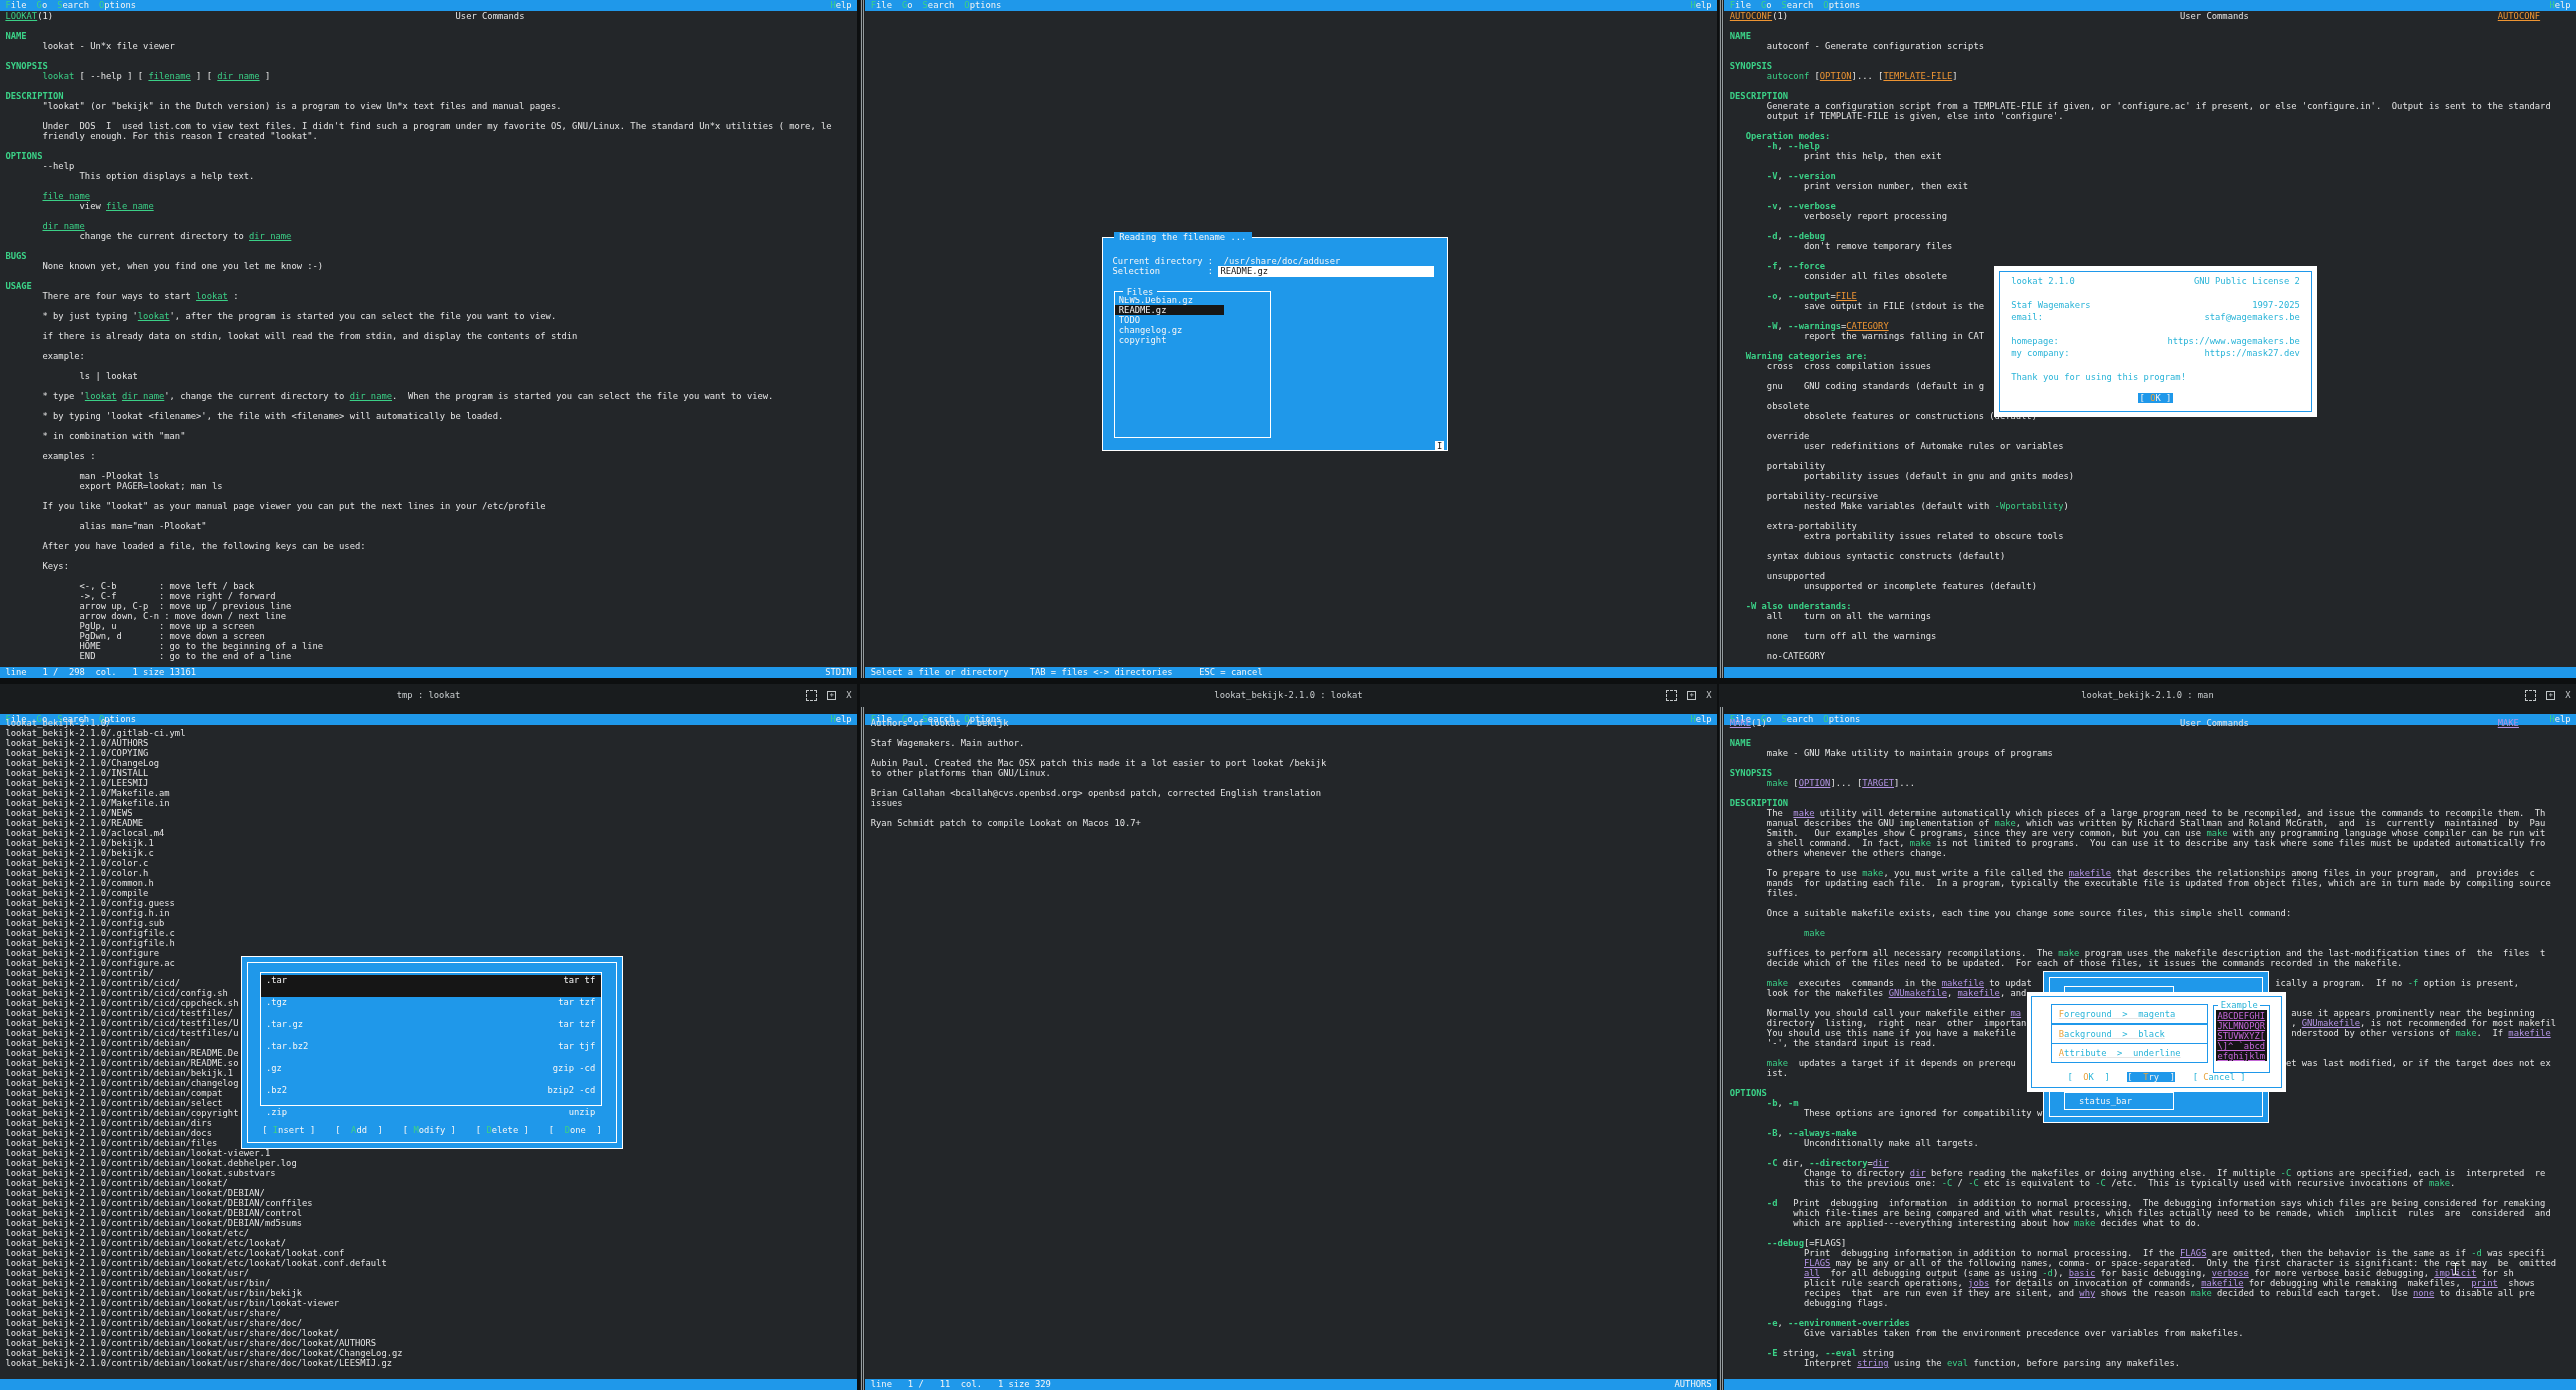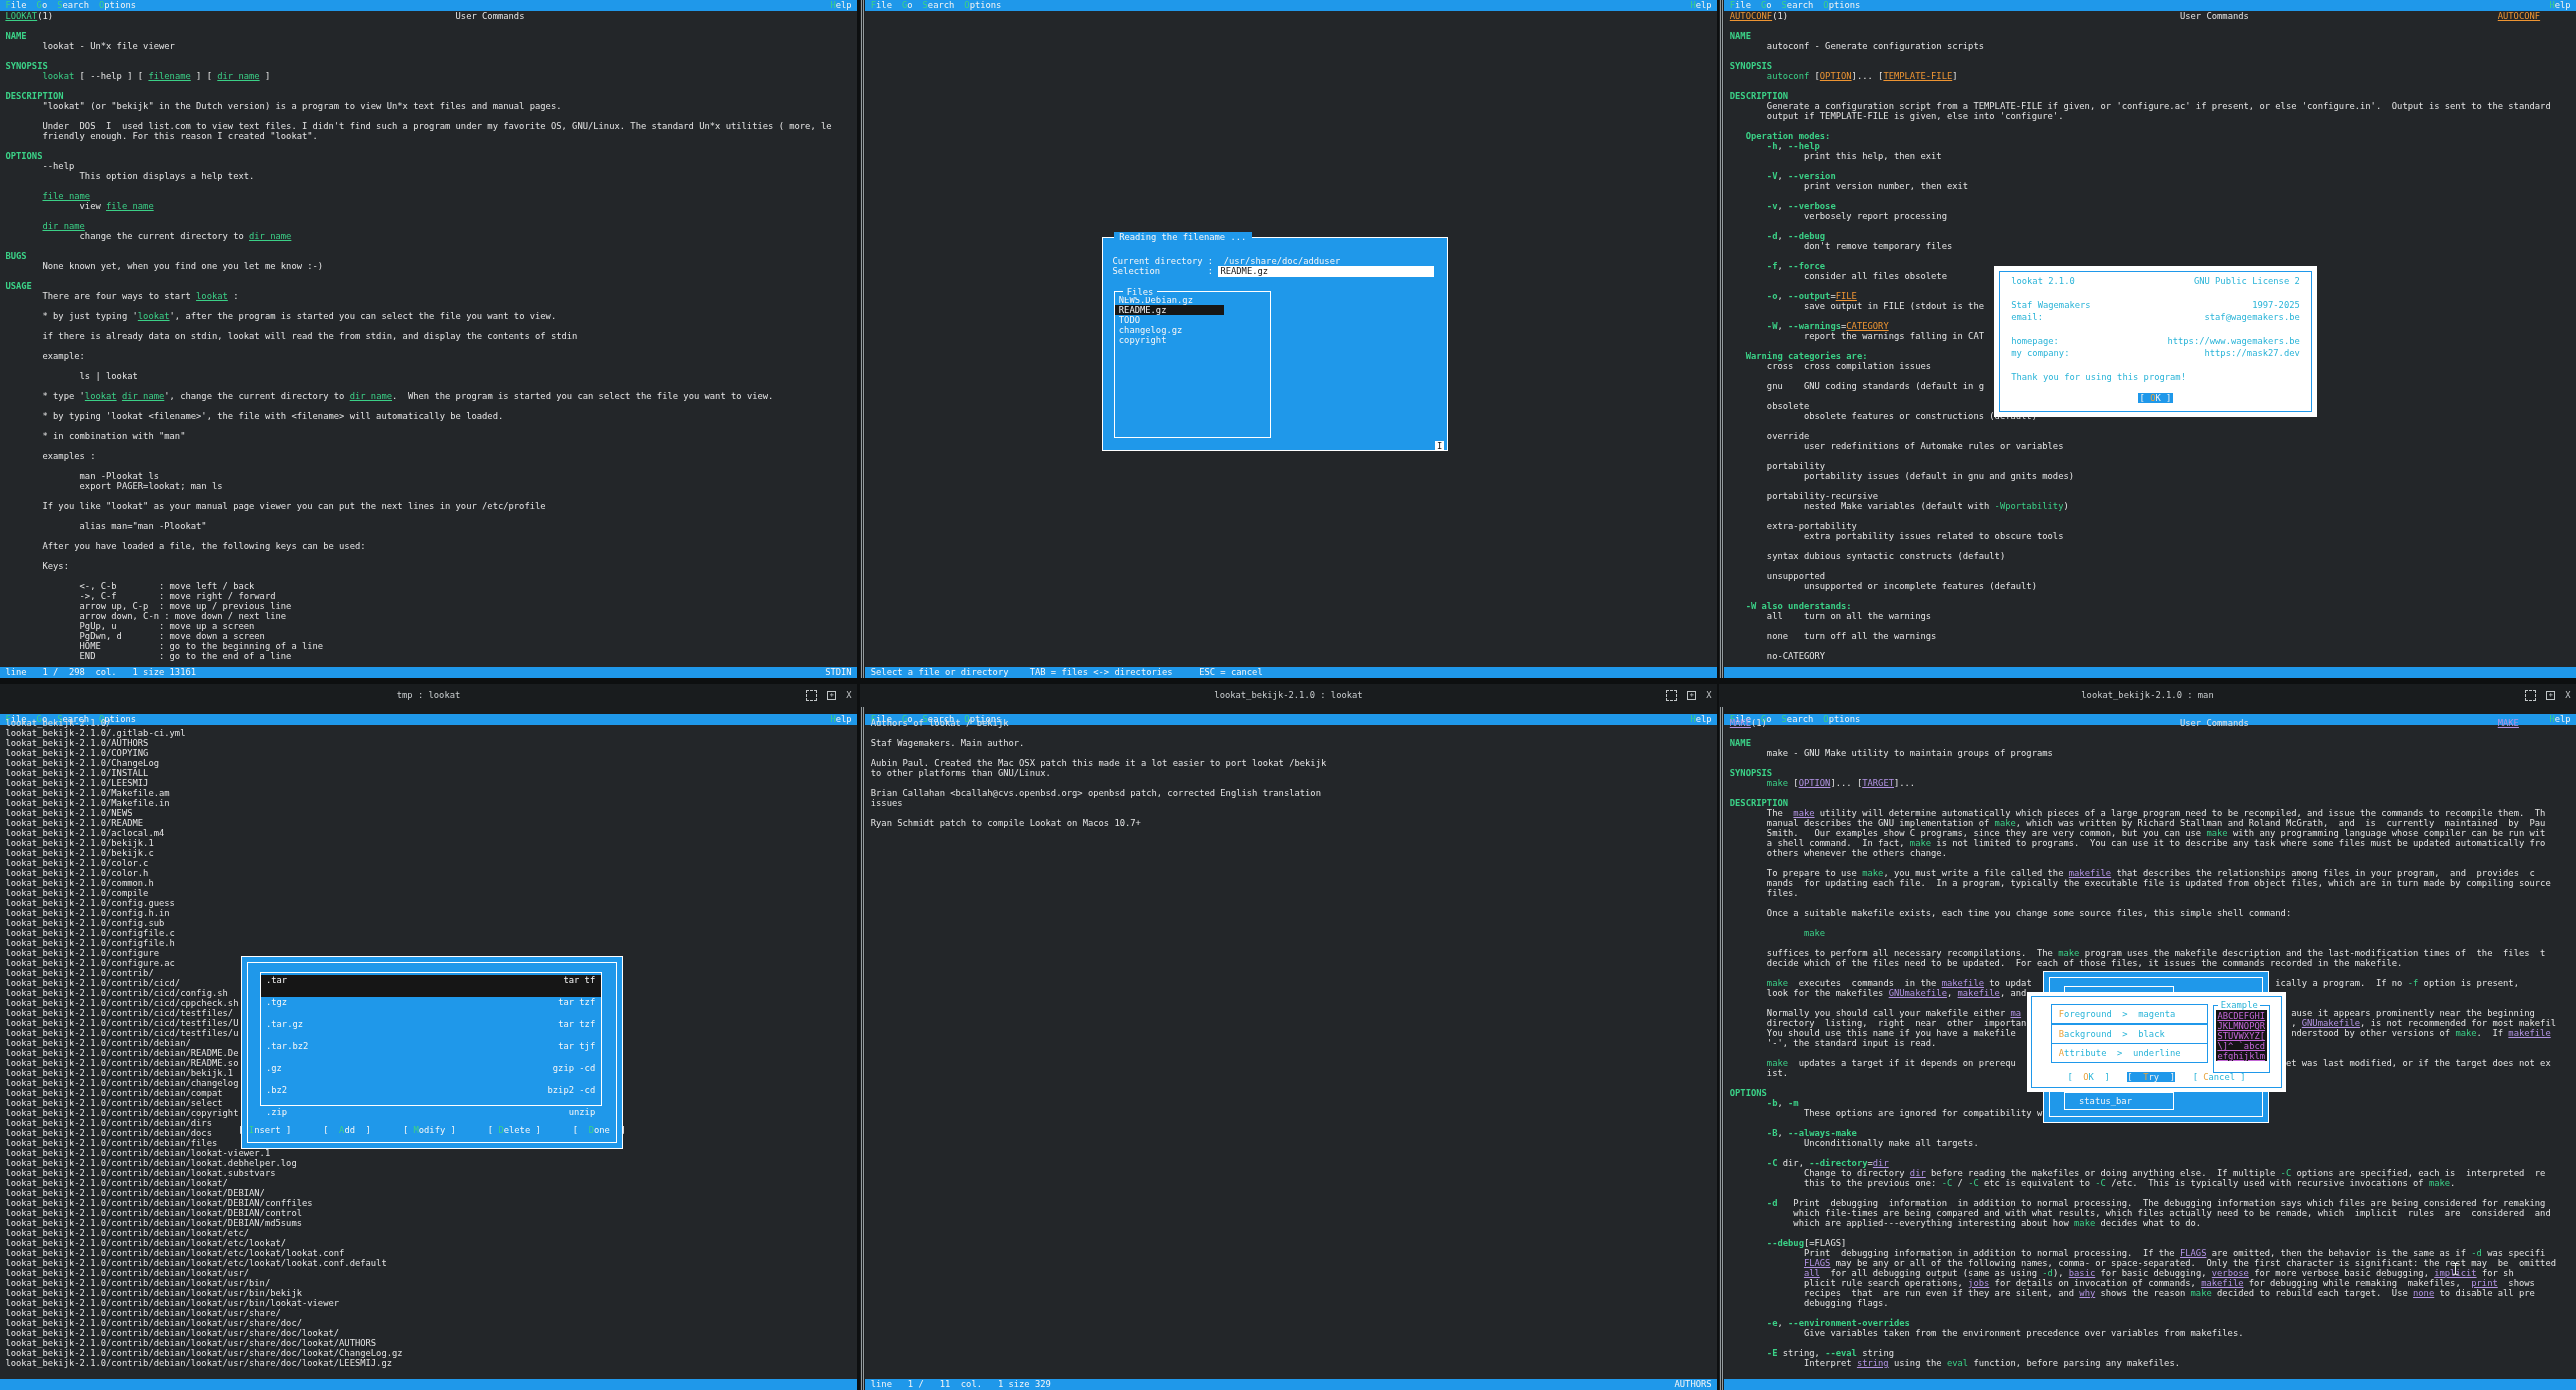--- a/index.html
+++ b/index.html
@@ -57,41 +57,41 @@
   .listbox .fitem,.listbox .ditem{height:10px;line-height:10px;padding-left:4px;white-space:pre;}
   .fitem.sel{background:#161616;color:#f2f2f2;width:68%;}
   .dlg-cursor{position:absolute;right:2.7px;bottom:-1.4px;height:10px;line-height:10px;background:#fff;color:#151515;padding:0 2px;}
 
   
   #arch-dialog{left:241px;top:272px;width:382px;height:193px;}
   .frame{position:absolute;inset:5.4px;border:0.7px solid #fff;pointer-events:none;}
   #arch-list{position:absolute;left:17.6px;top:15px;width:342px;height:134px;border:0.7px solid #fff;padding-top:2px;box-sizing:border-box;}
   #arch-list .kv-row{display:flex;justify-content:space-between;height:22px;line-height:10px;padding:0 5.4px;white-space:pre;gap:8px;}
   #arch-list .kv-row.sel{background:#161616;}
-  .abtns{position:absolute;left:0;right:0;bottom:13.5px;display:flex;justify-content:center;gap:32px;}
+  .abtns{position:absolute;left:0;right:0;bottom:13.5px;display:flex;justify-content:center;gap:20px;}
   .tbtn{white-space:pre;}
   .tbtn .tb-hot{color:#3bd187;}
 
   
   #about-dialog{position:absolute;left:275px;top:266px;width:323px;height:151px;background:#fff;padding:5.4px;z-index:10;box-sizing:border-box;}
   .about-in{border:0.7px solid #1f98ea;height:100%;position:relative;color:#2ab4d8;box-sizing:border-box;}
   .about-rows{margin-top:3px;}
   .about-rows .kv-row{display:flex;justify-content:space-between;min-height:12px;line-height:12px;padding:0 10.8px;white-space:pre;}
   .about-ok{position:absolute;left:0;right:0;bottom:8px;display:flex;justify-content:center;}
   .about-ok .tbtn{background:#1f98ea;color:#f2f2f2;padding:0 1.4px;}
   .about-ok .tb-hot{color:#e8a33c;}
 
   
   #clr-back{left:324px;top:287px;width:226px;height:152px;z-index:9;}
   .bb{position:absolute;border:0.7px solid #fff;box-sizing:border-box;}
   #bb-top{left:20px;top:13.5px;width:110px;height:103px;}
   #bb-status{left:20px;top:120px;width:110px;height:17.6px;line-height:16px;padding-left:14px;white-space:pre;}
   #clr-dialog{position:absolute;left:308px;top:308px;width:259px;height:100px;background:#fff;padding:4px;z-index:11;box-sizing:border-box;}
   .clr-in{border:0.7px solid #1f98ea;height:100%;position:relative;box-sizing:border-box;}
-  .clr-rows{position:absolute;left:19px;top:8px;width:157px;}
+  .clr-rows{position:absolute;left:19px;top:8px;width:157px;text-decoration:underline;}
   .clr-rows .kv-row{display:flex;height:20px;line-height:19px;border:0.7px solid #1f98ea;margin-top:-0.7px;padding-left:6.8px;color:#2ab4d8;white-space:pre;box-sizing:border-box;}
   .clr-rows .kv-l{display:inline-block;}
   .clr-rows .kv-l::first-letter{color:#e8a33c;}
   .ex-box{position:absolute;left:181px;top:8px;width:57px;height:68px;border:0.7px solid #1f98ea;box-sizing:border-box;}
   .ex-label{position:absolute;top:-5.4px;left:4px;background:#fff;color:#2ab4d8;padding:0 2.7px;line-height:9.5px;}
   .ex-in{background:#141414;margin:4px 2px 2px 2px;padding:0.7px 1.4px;}
   .ex-in .tl span{color:#c467d8;text-decoration:underline;}
   .clr-btns{position:absolute;left:0;right:0;bottom:5.4px;display:flex;justify-content:center;gap:17.6px;color:#2ab4d8;}
   .clr-btns .tb-hot{color:#e8a33c;}
   .clr-btns .tbtn.sel{background:#1f98ea;color:#f2f2f2;}

